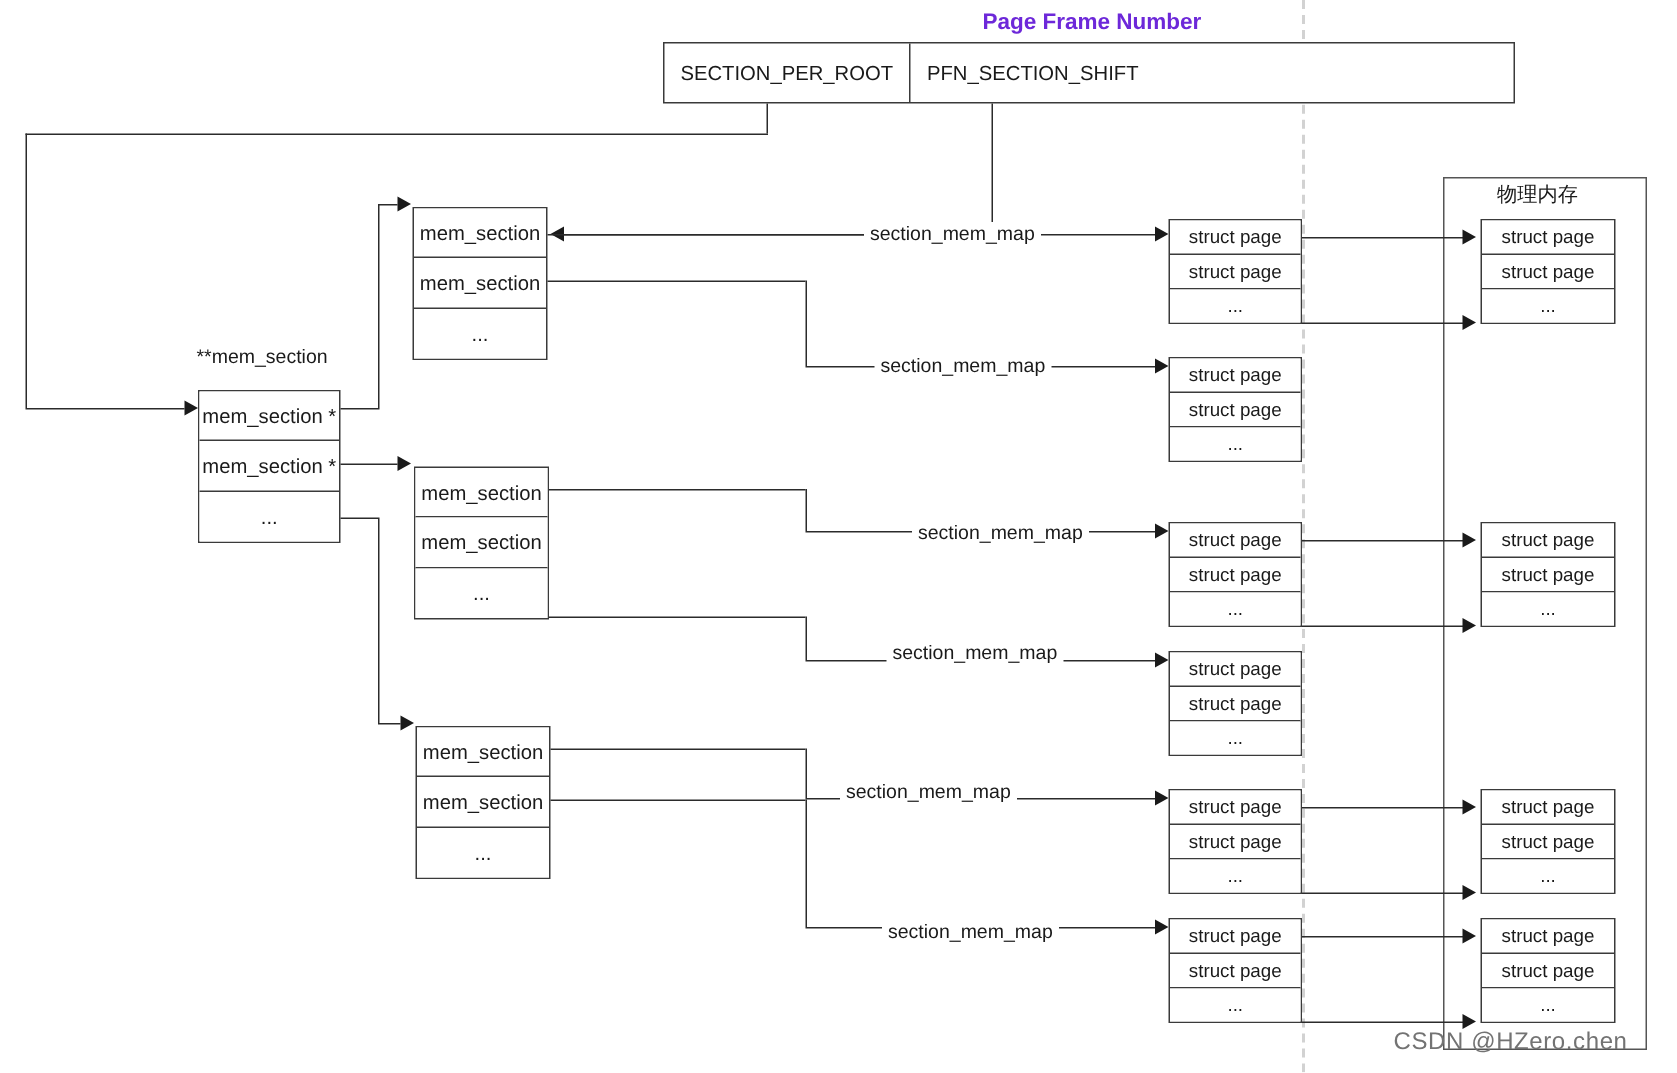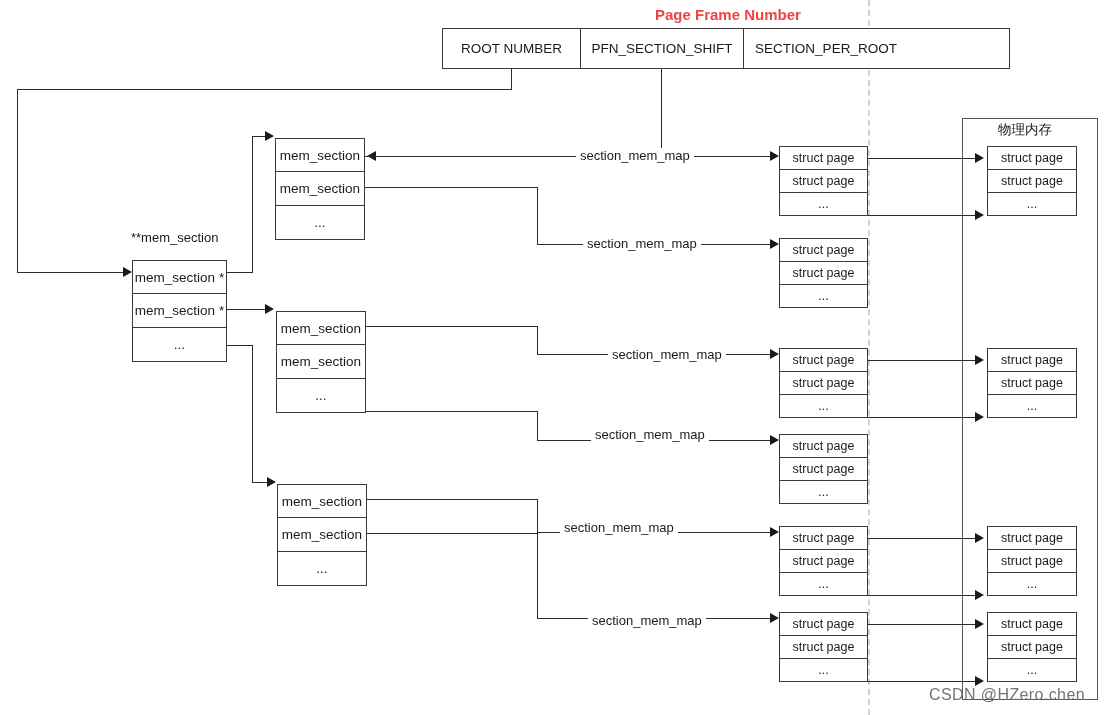--- a/index.html
+++ b/index.html
@@ -59,21 +59,21 @@
   .arr-l{
     border-top:5px solid transparent;
     border-bottom:5px solid transparent;
     border-right:9px solid #1a1a1a;
   }
   
   #pfn-title{
     position:absolute;
     font-weight:bold;
     font-size:15px;
-    color:#ef4444;
+    color:#6d28d9;
     white-space:nowrap;
   }
   #pfn-table{
     position:absolute;
     display:flex;
     box-sizing:border-box;
     border:1px solid #3a3a3a;
     background:#fff;
     height:41px;
   }
@@ -118,23 +118,22 @@
 </head>
 <body>
 
 <div id="stage">
 
   <div class="dashed" style="left:868px; top:0px; height:715px;"></div>
 
   <div id="pfn-title" style="left:655px; top:6px;">Page Frame Number</div>
 
   <div id="pfn-table" style="left:442px; top:28px; width:568px;">
-    <div class="seg" style="width:138px;">ROOT NUMBER</div>
+    <div class="seg" style="width:164px;">SECTION_PER_ROOT</div>
     <div class="seg" style="width:163px;">PFN_SECTION_SHIFT</div>
-    <div class="seg" style="width:164px;">SECTION_PER_ROOT</div>
   </div>
 
   <div class="vline" style="left:511px; top:69px; height:20px;"></div>
   <div class="hline" style="left:17px; top:89px; width:495px;"></div>
   <div class="vline" style="left:17px; top:89px; height:183px;"></div>
   <div class="hline" style="left:17px; top:272px; width:106px;"></div>
   <div class="arr arr-r" style="left:123px; top:267px;"></div>
 
   <div class="vline" style="left:661px; top:69px; height:87px;"></div>
   <div class="hline" style="left:376px; top:156px; width:286px;"></div>

